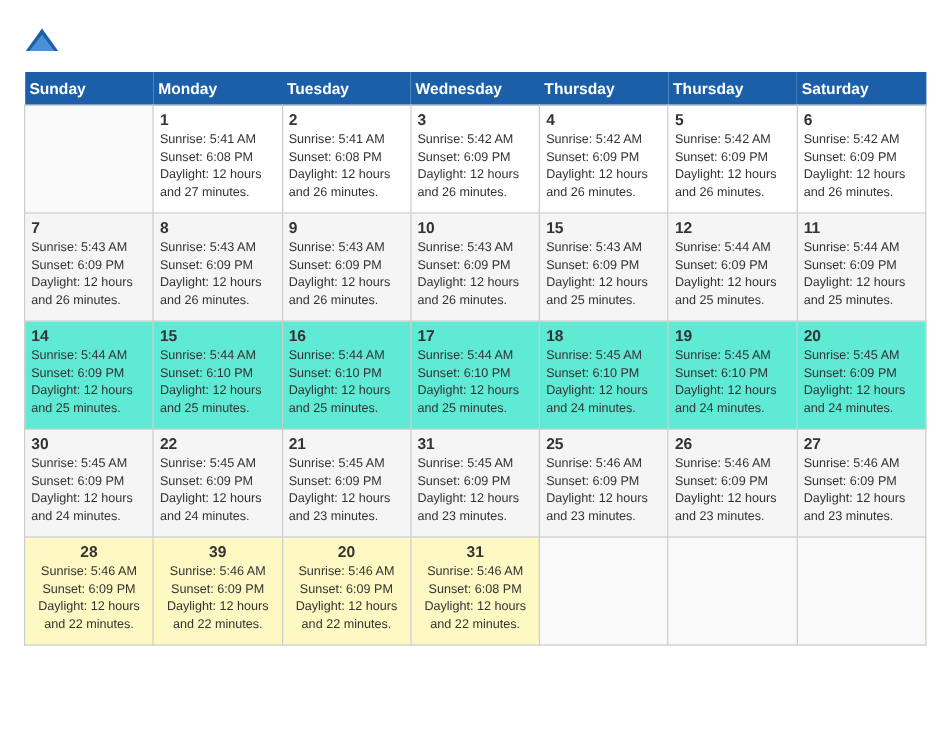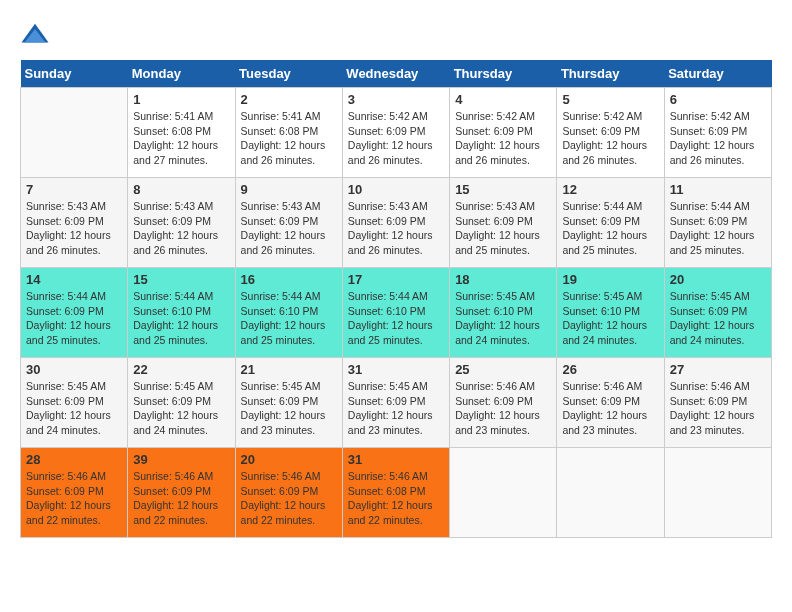--- a/index.html
+++ b/index.html
@@ -313,21 +313,21 @@
 and 23 minutes.</div>
         </td>
         <td>
           <span class="day-num">27</span>
           <div class="day-info" style="white-space: pre-line;">Sunrise: 5:46 AM
 Sunset: 6:09 PM
 Daylight: 12 hours
 and 23 minutes.</div>
         </td>
       </tr>
-      <tr style="background: #f97316;">
+      <tr style="background: #fef9c3; text-align: center;">
         <td>
           <span class="day-num">28</span>
           <div class="day-info" style="white-space: pre-line;">Sunrise: 5:46 AM
 Sunset: 6:09 PM
 Daylight: 12 hours
 and 22 minutes.</div>
         </td>
         <td>
           <span class="day-num">39</span>
           <div class="day-info" style="white-space: pre-line;">Sunrise: 5:46 AM

